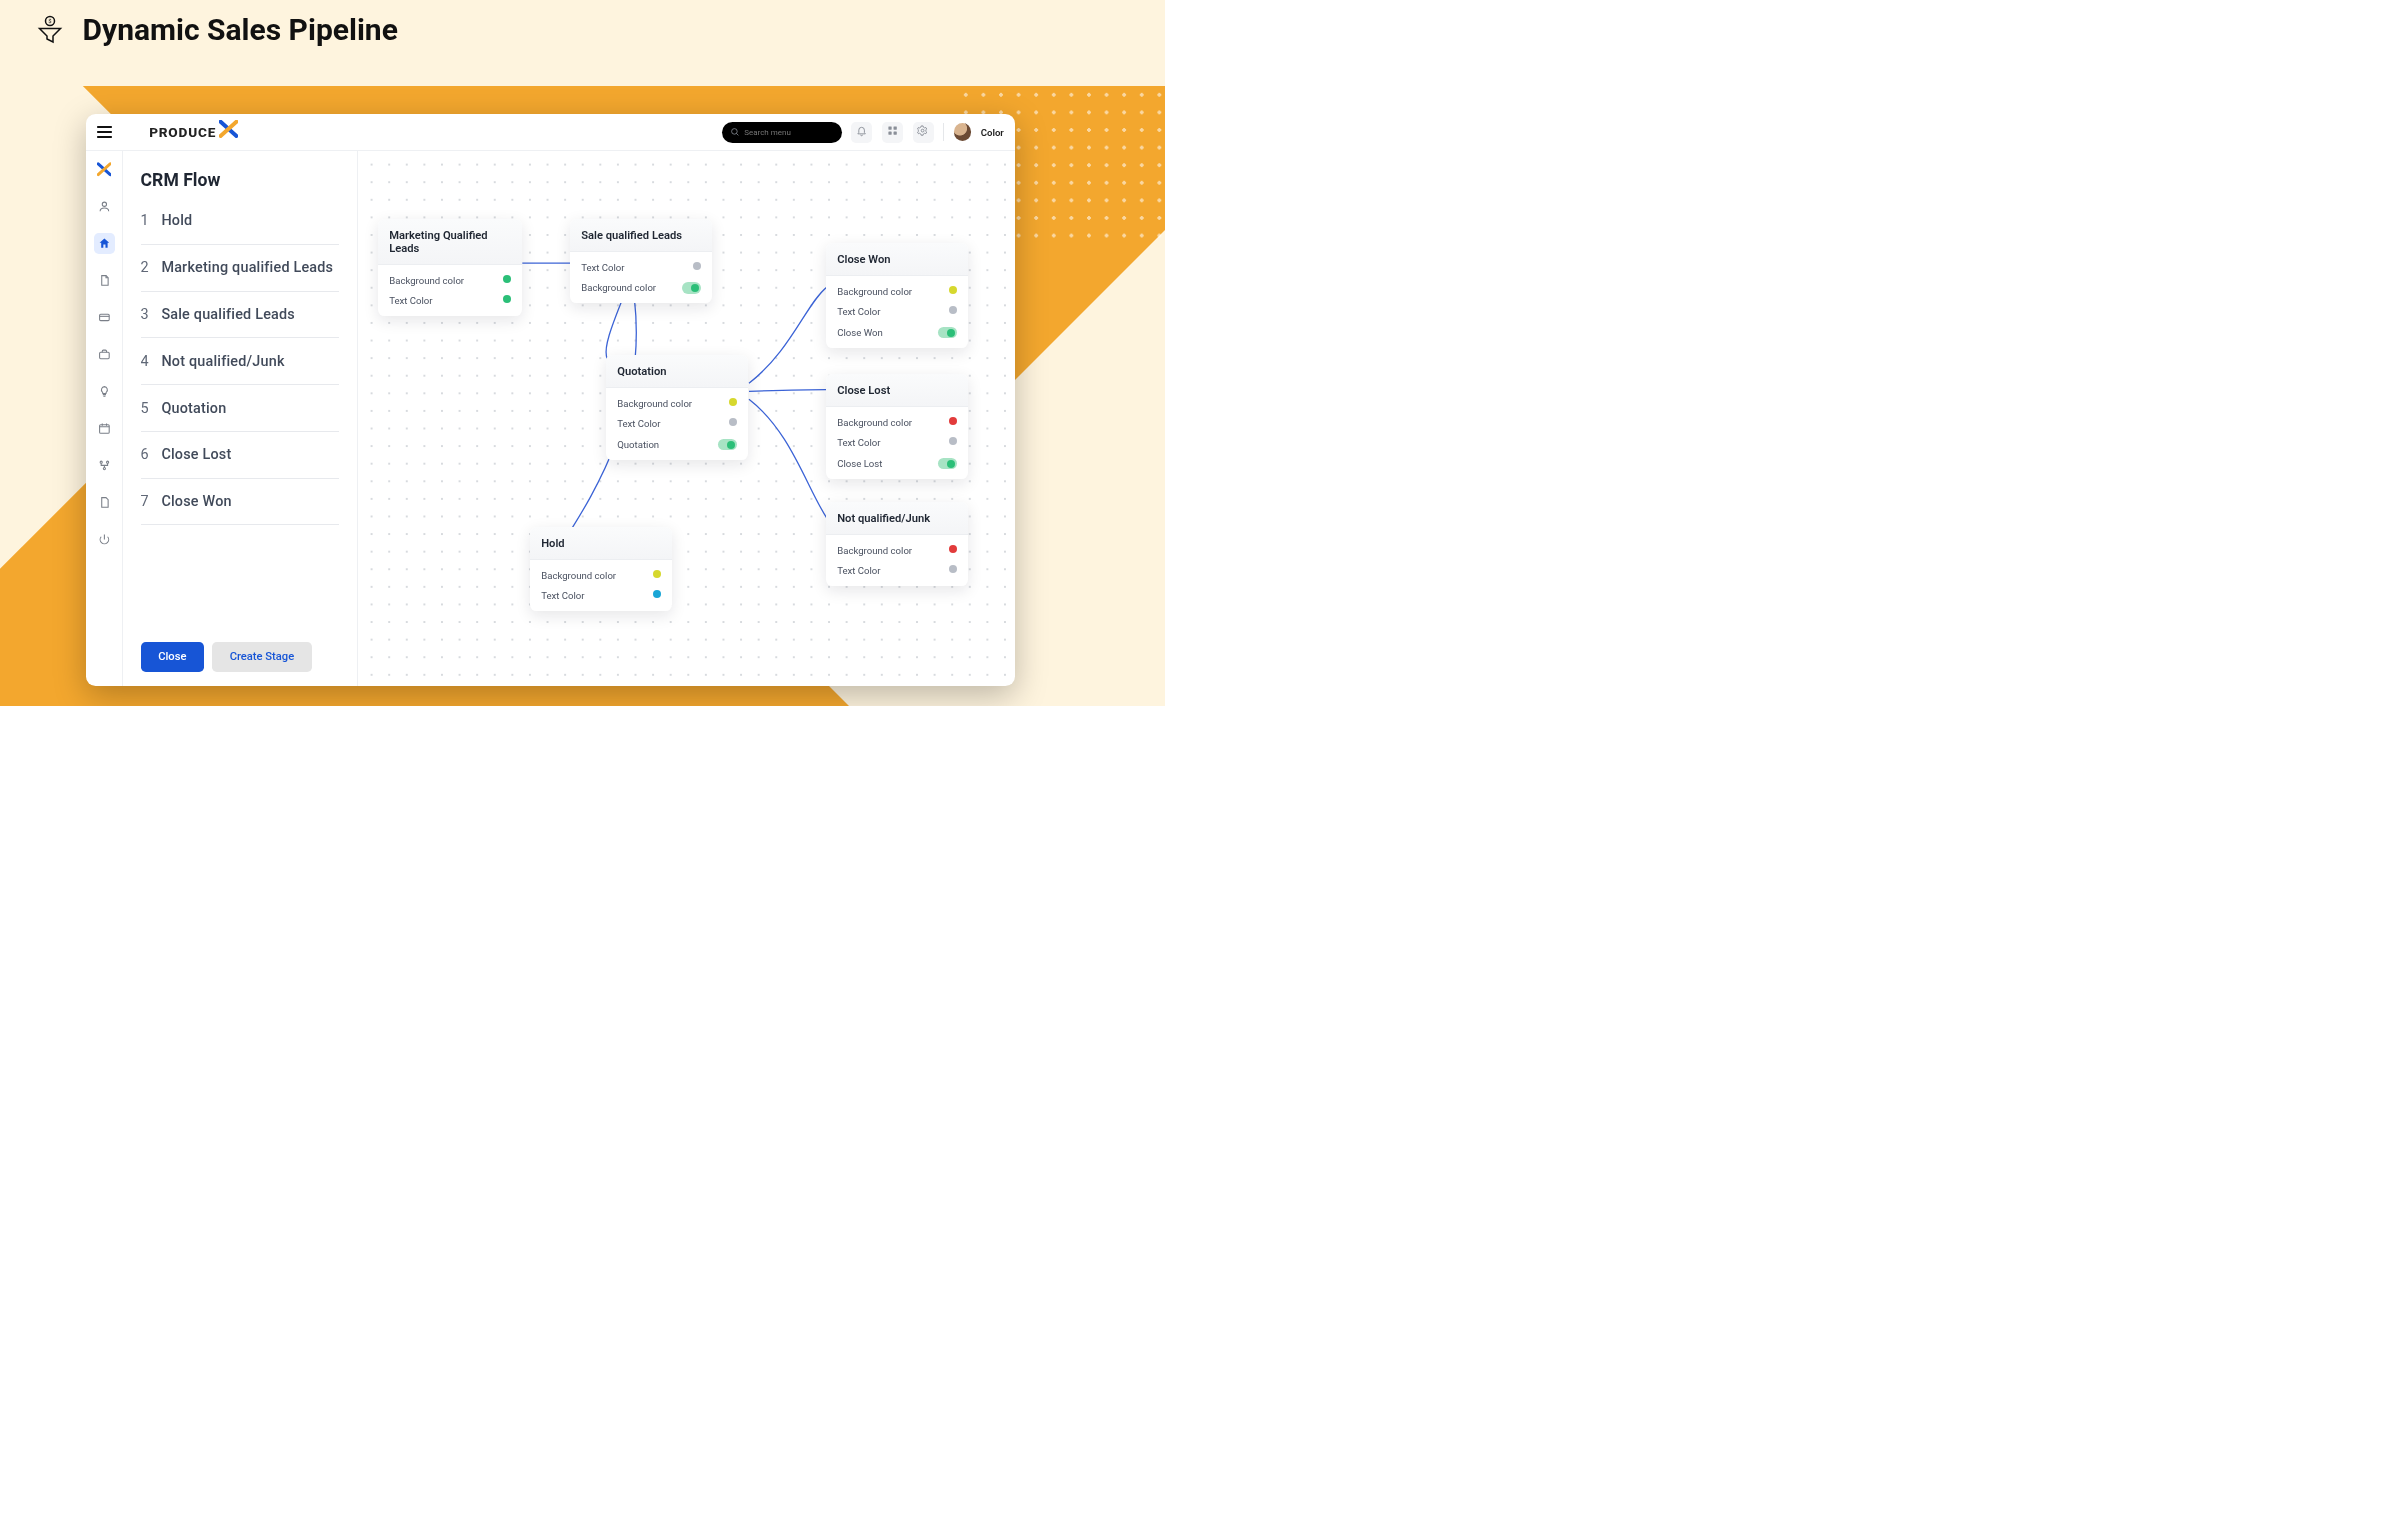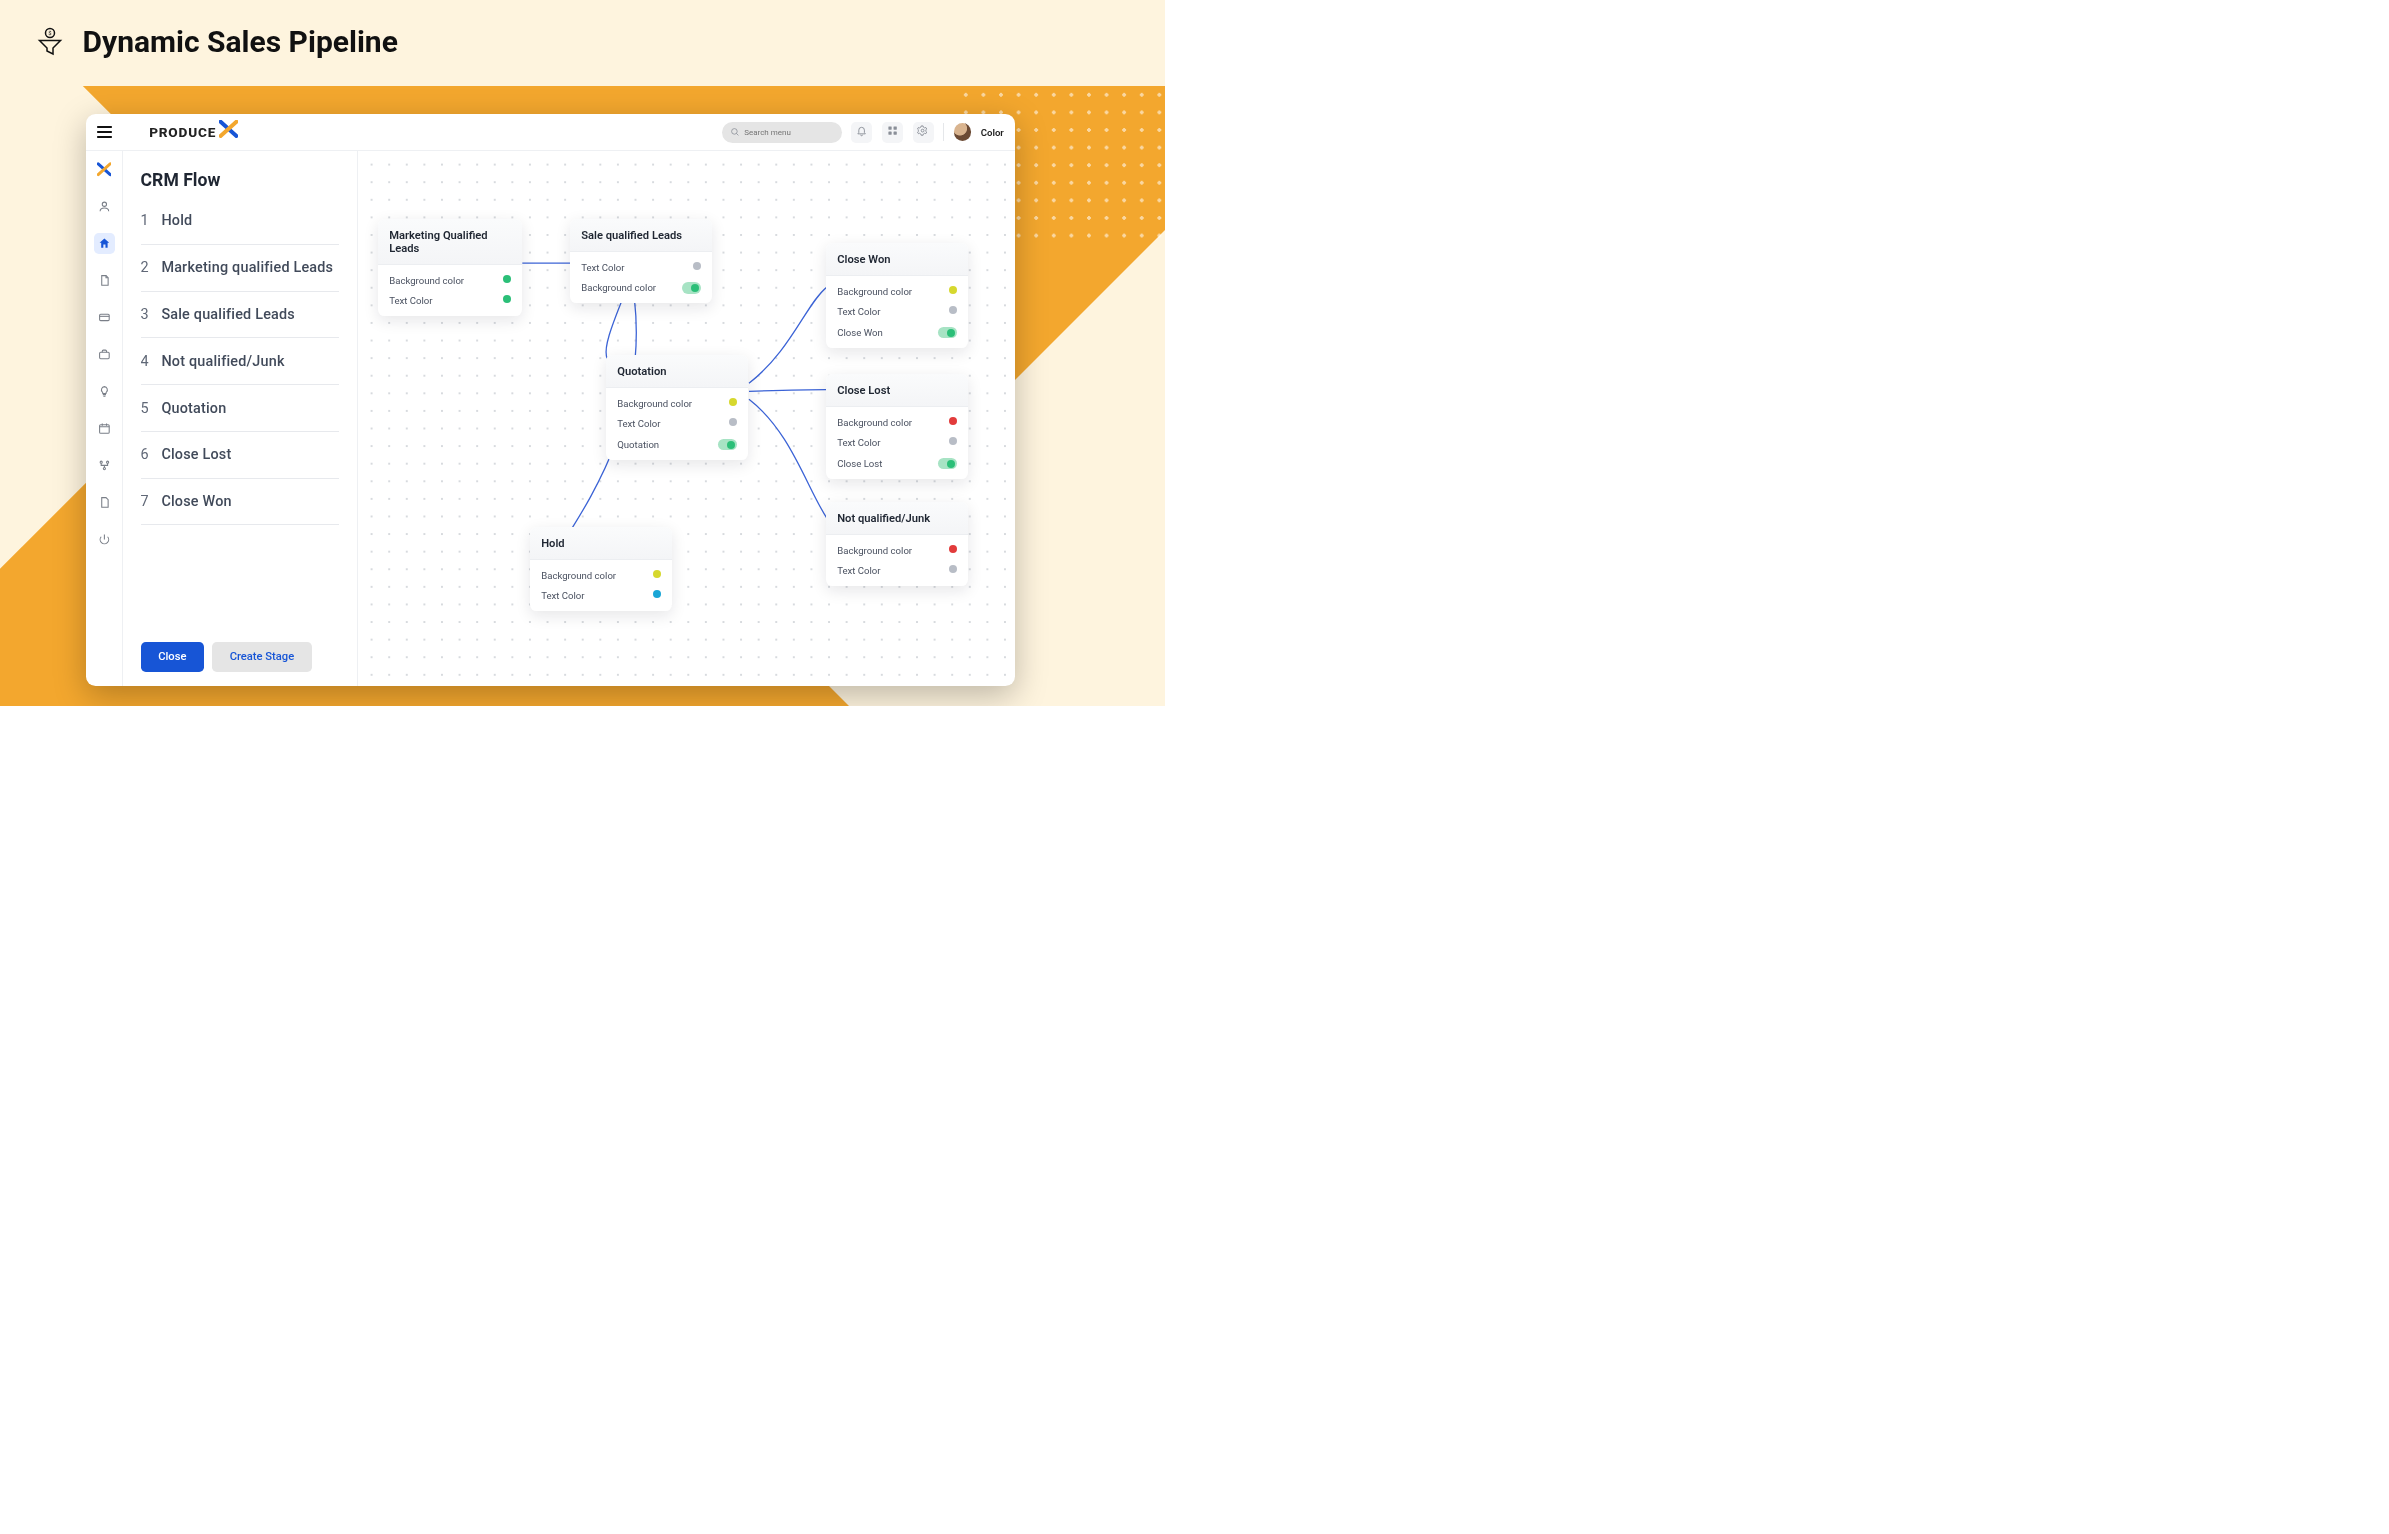--- a/index.html
+++ b/index.html
@@ -12,35 +12,35 @@
   .bg-gold::after { content: ""; position: absolute; background: rgba(255,255,255,0); }
   
   .tri-left  { position: absolute; left: -200px; top: 0; width: 400px; height: 400px; background: #FEF4DE; transform: rotate(45deg); z-index: 0; }
   .tri-right { position: absolute; right: -280px; bottom: -200px; width: 560px; height: 560px; background: #FEF4DE; transform: rotate(45deg); z-index: 0; }
   
   .dots { position: absolute; top: 0; right: 0; width: 208px; height: 160px; z-index: 0;
           background-image: radial-gradient(rgba(255,255,255,0.55) 1.6px, transparent 1.6px);
           background-size: 17.6px 17.6px; }
 
   
-  .hero { position: absolute; left: 35px; top: 24px; display: flex; align-items: center; gap: 17.6px; z-index: 2; }
+  .hero { position: absolute; left: 35px; top: 12px; display: flex; align-items: center; gap: 17.6px; z-index: 2; }
   .hero .icon { width: 30px; height: 30px; display: flex; align-items: center; justify-content: center; }
   .hero h1 { font-size: 30px; font-weight: 700; color: #111; letter-spacing: 0; }
 
   
   .app { position: absolute; left: 86px; top: 114px; width: 929px; height: 572px; background: #fff; border-radius: 9.6px; box-shadow: 0 9.6px 32px rgba(0,0,0,0.25); z-index: 3; overflow: hidden; }
 
   
   .topbar { height: 37px; border-bottom: 0.8px solid #eef0f3; display: flex; align-items: center; padding: 0 11.2px; gap: 9.6px; }
   .hamburger { width: 14.4px; height: 11.2px; display: flex; flex-direction: column; justify-content: space-between; cursor: pointer; }
   .hamburger span { display: block; height: 1.6px; background: #111; border-radius: 0.8px; }
   .brand { display: flex; align-items: center; gap: 1.6px; font-weight: 800; letter-spacing: 0.8px; font-size: 13.6px; color: #222; margin-left: 28px; }
   .brand .x { color: #1755d6; font-size: 17.6px; margin-left: 0.8px; position: relative; top: -0.8px; }
   .topbar .spacer { flex: 1; }
-  .search { width: 120px; height: 21px; background: #e5e5e5; border-radius: 11.2px; display: flex; align-items: center; padding: 0 8px; gap: 4.8px; }
+  .search { width: 120px; height: 21px; background: #000000; border-radius: 11.2px; display: flex; align-items: center; padding: 0 8px; gap: 4.8px; }
   .search input { border: none; outline: none; background: transparent; font-size: 8px; color: #666; width: 100%; }
   .icon-btn { width: 21px; height: 21px; border-radius: 4.8px; background: #f4f5f7; display: flex; align-items: center; justify-content: center; cursor: pointer; }
   .divider-v { width: 0.8px; height: 17.6px; background: #e5e7ea; }
   .avatar { width: 17.6px; height: 17.6px; border-radius: 50%; background: radial-gradient(circle at 35% 30%, #d9b48f 0 40%, #6b4a34 45% 100%); }
   .user-name { font-size: 9.6px; font-weight: 600; color: #222; }
 
   
   .body { position: absolute; top: 37px; left: 0; right: 0; bottom: 0; display: flex; }
   .rail { width: 37px; border-right: 0.8px solid #eef0f3; display: flex; flex-direction: column; align-items: center; padding-top: 8px; gap: 16px; }
   .rail .ritem { width: 21px; height: 21px; border-radius: 4.8px; display: flex; align-items: center; justify-content: center; color: #7a7f88; cursor: pointer; }

